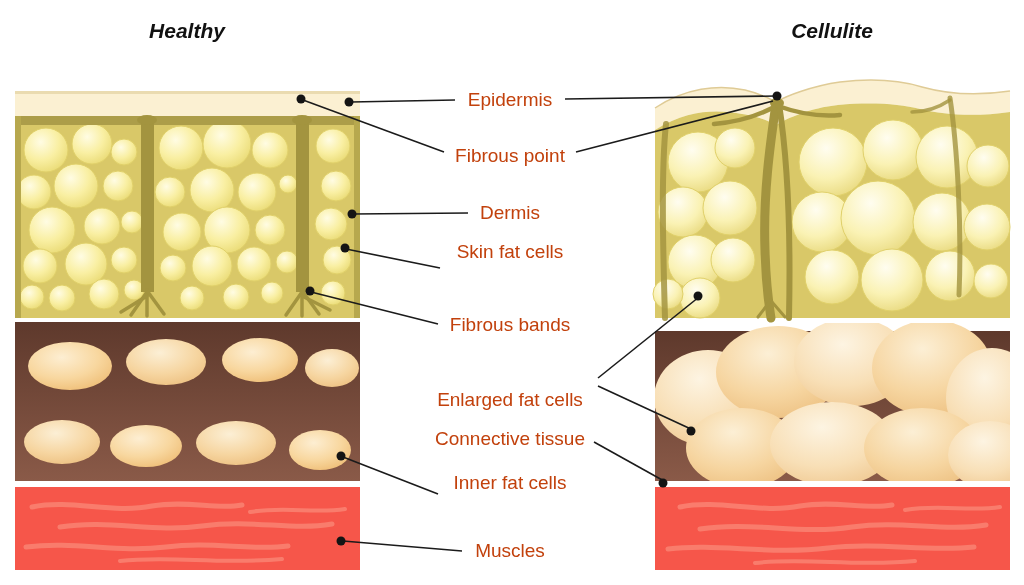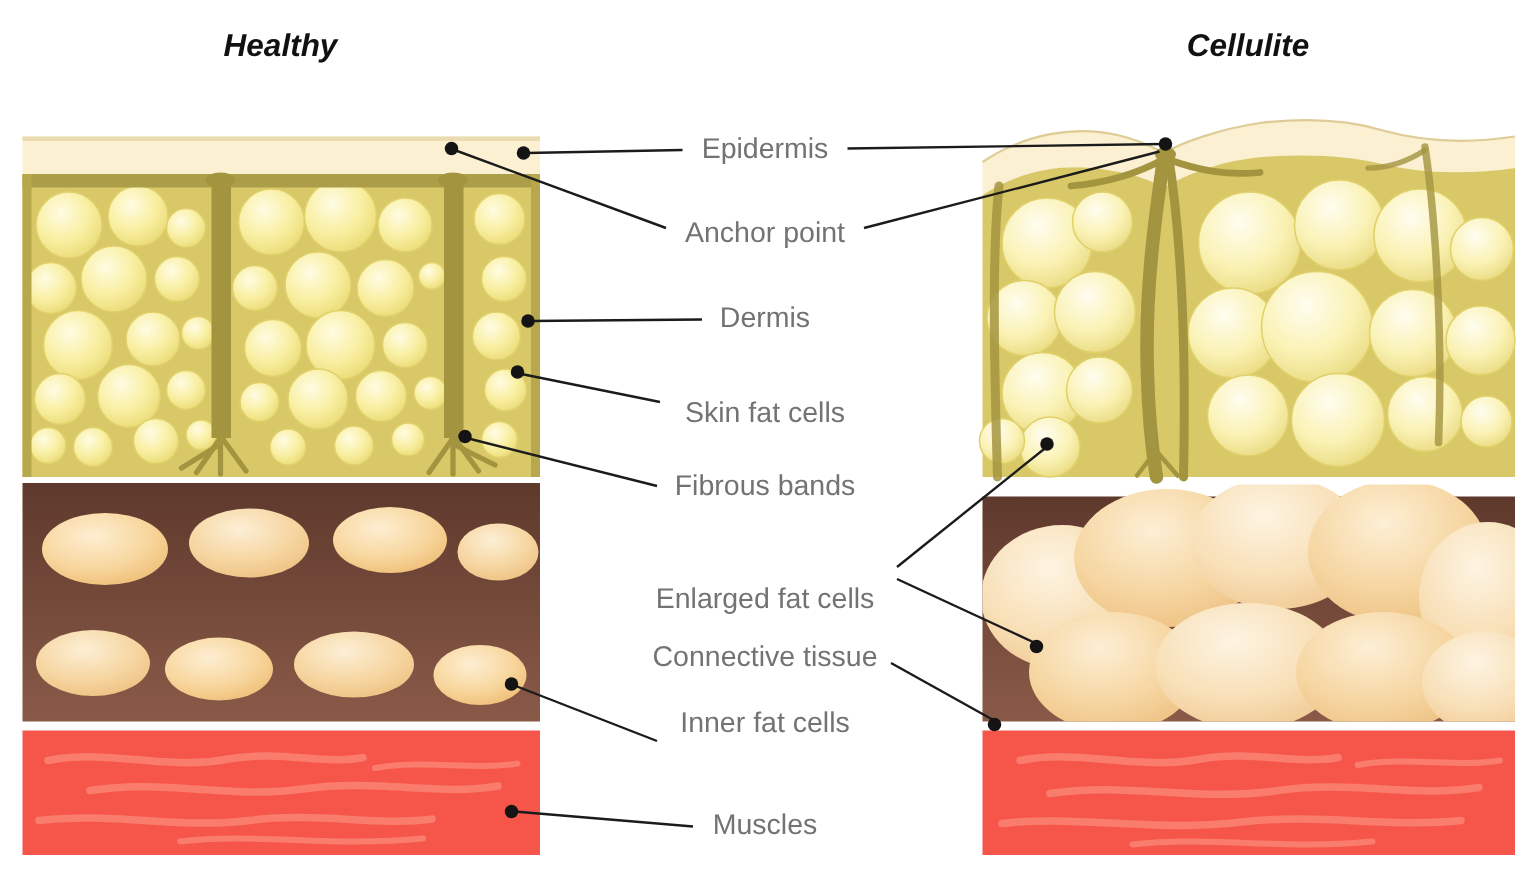--- a/index.html
+++ b/index.html
@@ -19,21 +19,21 @@
     font-weight: 700;
     font-style: italic;
     color: #111111;
     white-space: nowrap;
   }
   .lbl {
     position: absolute;
     left: 510px;
     transform: translate(-50%, -50%);
     font-size: 19px;
-    color: #737373;
+    color: #c2410c;
     white-space: nowrap;
   }
   .connector { stroke: #1b1b1b; stroke-width: 1.6; fill: none; }
   .pdot { fill: #141414; }
   .band-stroke { stroke: #a3943f; fill: none; stroke-linecap: round; }
   .streak { stroke: #fa8373; fill: none; stroke-linecap: round; opacity: 0.85; }
   .cell-s { stroke: #e0d06a; stroke-width: 1; }
 </style>
 </head>
 <body>
@@ -267,23 +267,23 @@
       <circle cx="341" cy="456" r="4.5"></circle>
       <circle cx="341" cy="541" r="4.5"></circle>
     </g>
   </svg>
 
   <div class="title" style="left:187px; top:31px;">Healthy</div>
   <div class="title" style="left:832px; top:31px;text-align:right;">Cellulite</div>
 
   <div>
     <div class="lbl" style="top:100px;">Epidermis</div>
-    <div class="lbl" style="top:156px;">Anchor point</div>
+    <div class="lbl" style="top:156px;">Fibrous point</div>
     <div class="lbl" style="top:213px;">Dermis</div>
-    <div class="lbl" style="top:276px;text-align:right;">Skin fat cells</div>
+    <div class="lbl" style="top:252px;text-align:right;">Skin fat cells</div>
     <div class="lbl" style="top:325px;">Fibrous bands</div>
     <div class="lbl" style="top:400px;">Enlarged fat cells</div>
     <div class="lbl" style="top:439px;text-align:center;">Connective tissue</div>
     <div class="lbl" style="top:483px;">Inner fat cells</div>
     <div class="lbl" style="top:551px;">Muscles</div>
   </div>
 
 </div>
 
 </body></html>

